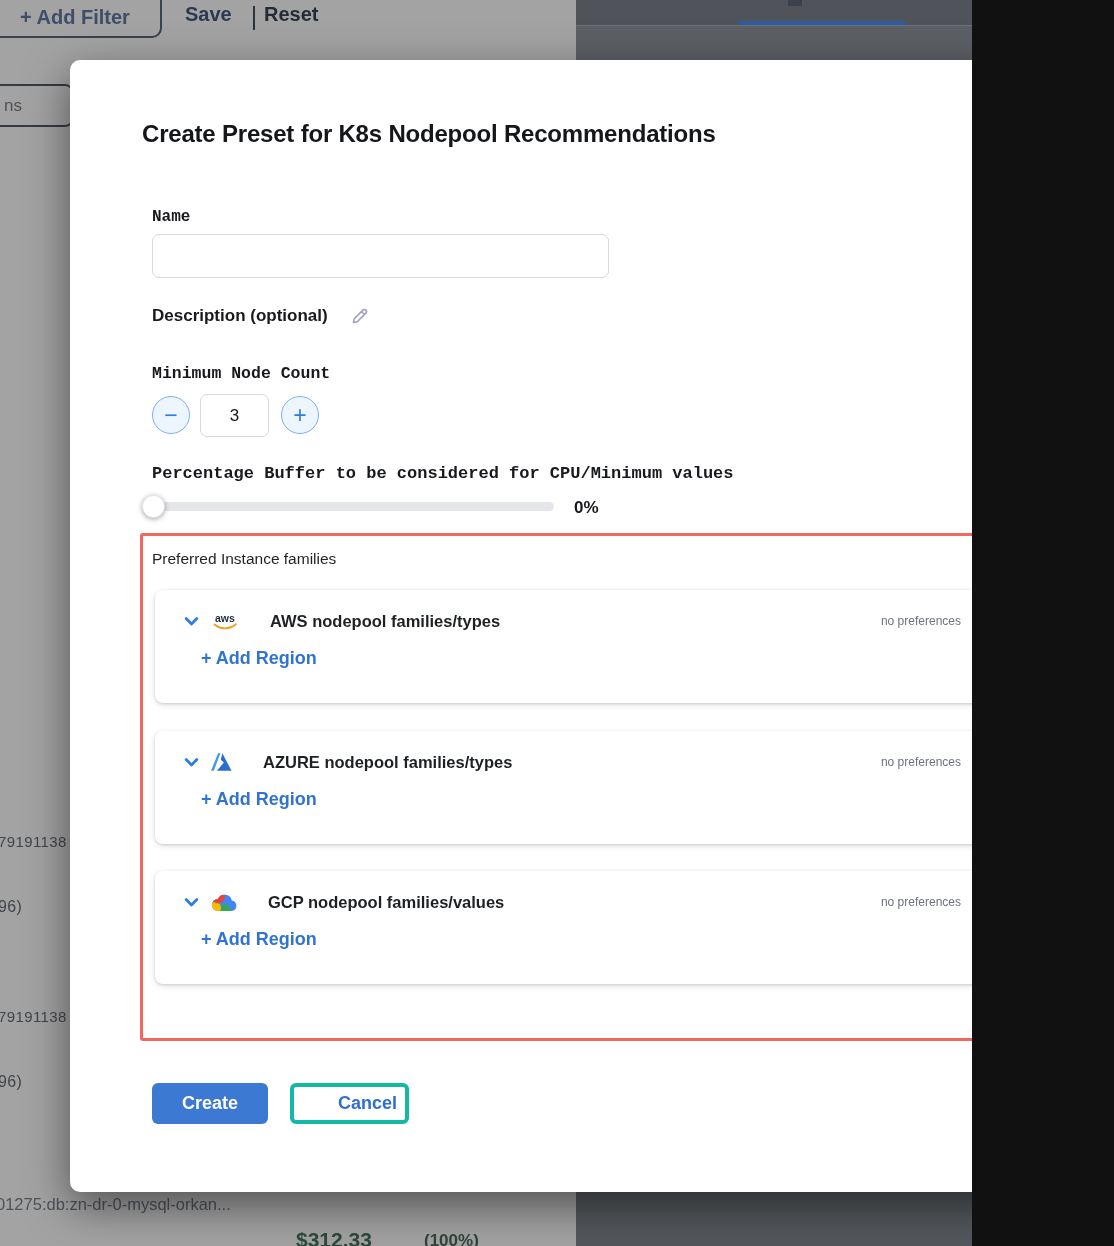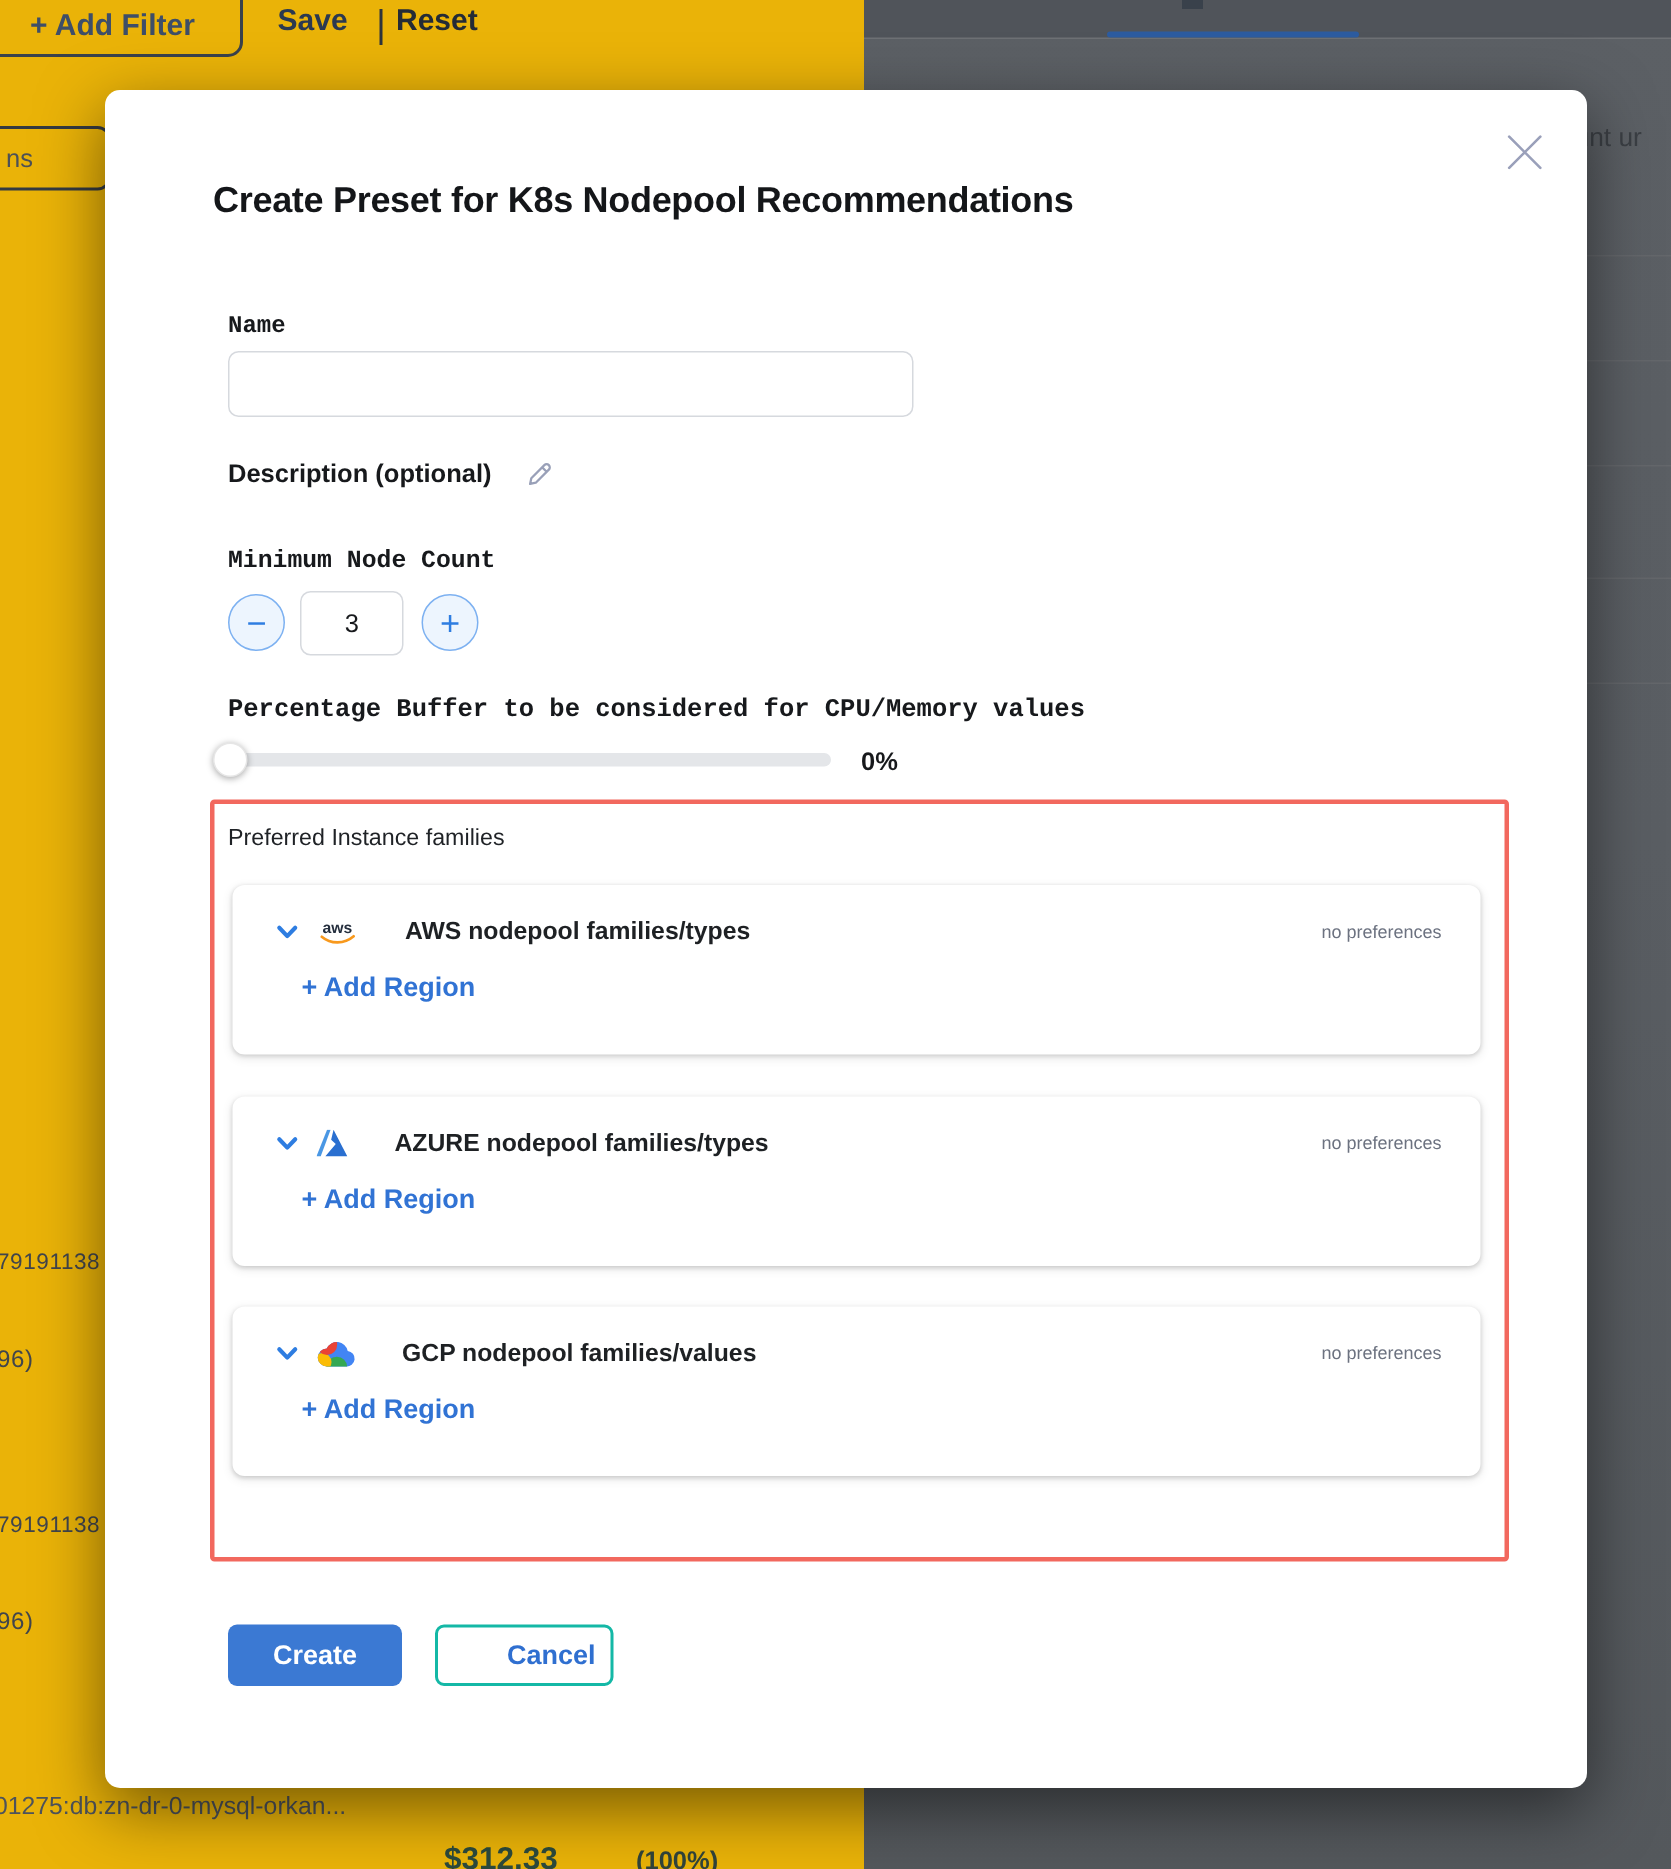--- a/index.html
+++ b/index.html
@@ -1,19 +1,19 @@
 <!DOCTYPE html>
 <html><head>
 <meta charset="utf-8">
 <style>
   * { margin:0; padding:0; box-sizing:border-box; }
   body { background:#111; font-family:"Liberation Sans", sans-serif; }
   .screen {
-    position:relative; width:1114px; height:1246px; overflow:hidden;
-    background:#eab308; font-family:"Liberation Sans", sans-serif;
+    position:relative; width:972px; height:1246px; overflow:hidden;
+    background:#a3a3a3; font-family:"Liberation Sans", sans-serif;
   }
 
   
   .add-filter-btn {
     position:absolute; left:-12px; top:-18px; width:174px; height:56px;
     border:2px solid #3a424c; border-radius:10px;
     display:flex; align-items:flex-end; justify-content:center;
     padding-bottom:7px; color:#3e4e68; font-size:20px; font-weight:700;
     background:transparent; cursor:pointer;
   }
@@ -116,21 +116,21 @@
     padding:0;
   }
 
   .create-btn {
     position:absolute; left:82px; top:1023px; width:116px; height:41px;
     background:#3b79d3; border:none; border-radius:6px; color:#fff;
     font-size:18px; font-weight:700; font-family:"Liberation Sans", sans-serif; cursor:pointer;
   }
   .cancel-btn {
     position:absolute; left:220px; top:1023px; width:119px; height:41px;
-    background:#fff; border:2px solid #14b8a6; border-radius:6px; color:#2f6fd0;
+    background:#fff; border:4px solid #14b8a6; border-radius:6px; color:#2f6fd0;
     font-size:18px; font-weight:700; font-family:"Liberation Sans", sans-serif; cursor:pointer;padding-left:36px;
   }
 </style>
 </head>
 <body>
 
 <div class="screen">
 
   <button class="add-filter-btn">
     <span>+ Add Filter</span>
@@ -181,21 +181,21 @@
           <path d="M12.9 4.1 a2.1 2.1 0 0 1 3 3 L7.2 15.8 3.4 16.6 4.2 12.8 Z M11.5 5.6 l2.9 2.9" fill="none" stroke="#99a0b8" stroke-width="1.5" stroke-linejoin="round" stroke-linecap="round"></path>
         </svg>
       </span>
     </div>
 
     <span class="field-label mnc-label">Minimum Node Count</span>
     <button class="step-btn minus-btn">−</button>
     <input class="count-input" type="text" value="3" style="">
     <button class="step-btn plus-btn">+</button>
 
-    <span class="field-label buffer-label">Percentage Buffer to be considered for CPU/Memory values</span>
+    <span class="field-label buffer-label">Percentage Buffer to be considered for CPU/Minimum values</span>
     <div class="slider-track"></div>
     <div class="slider-thumb"></div>
     <span class="slider-value">0%</span>
 
     <div class="highlight-box"></div>
     <span class="pif-label">Preferred Instance families</span>
 
     <div class="provider-card card-1">
       <div class="card-row">
         <span class="chev">

